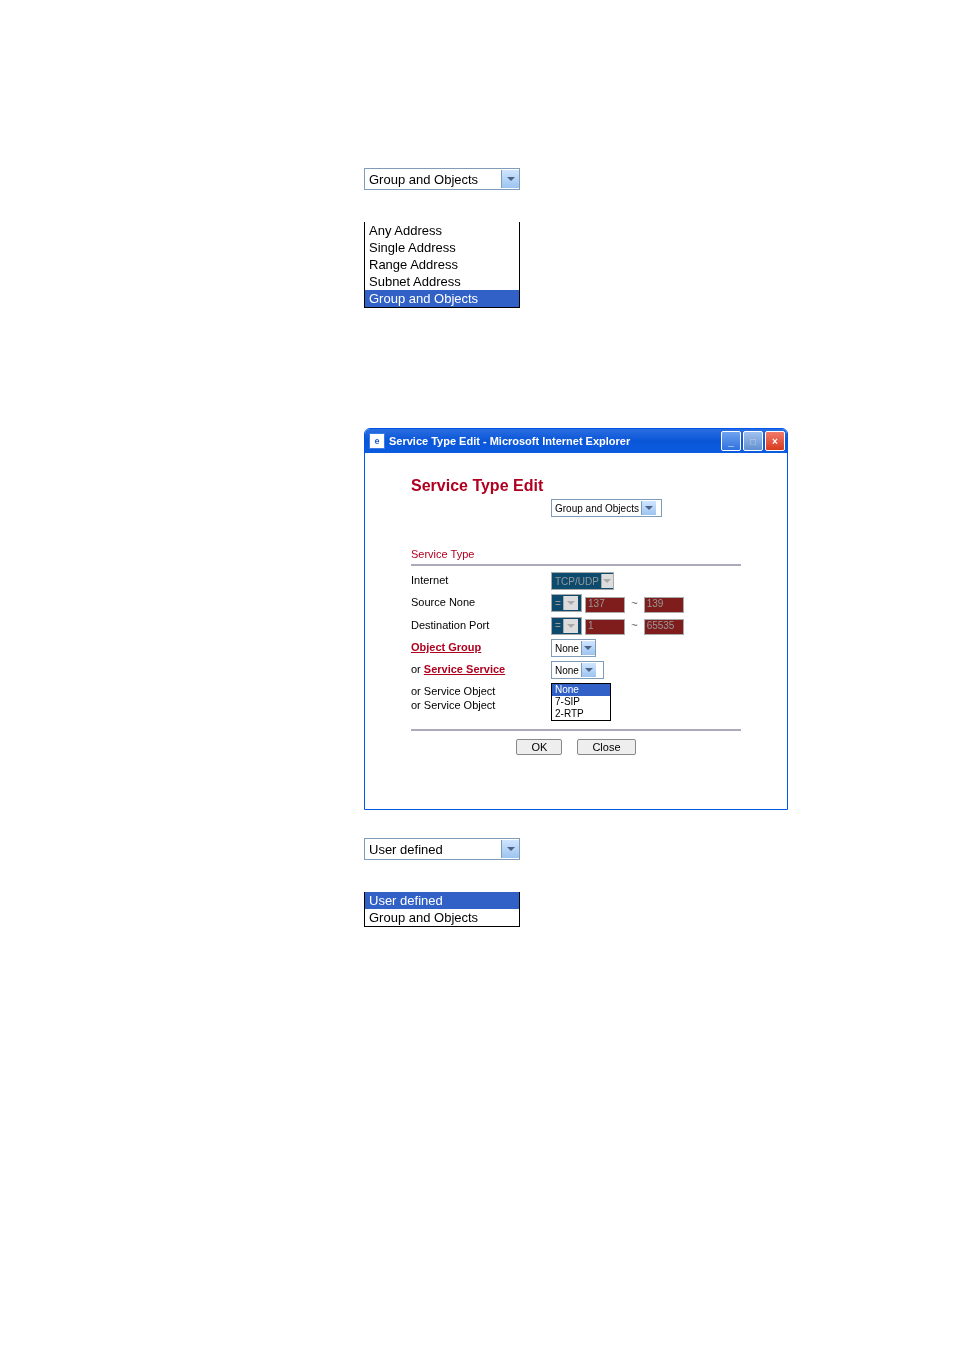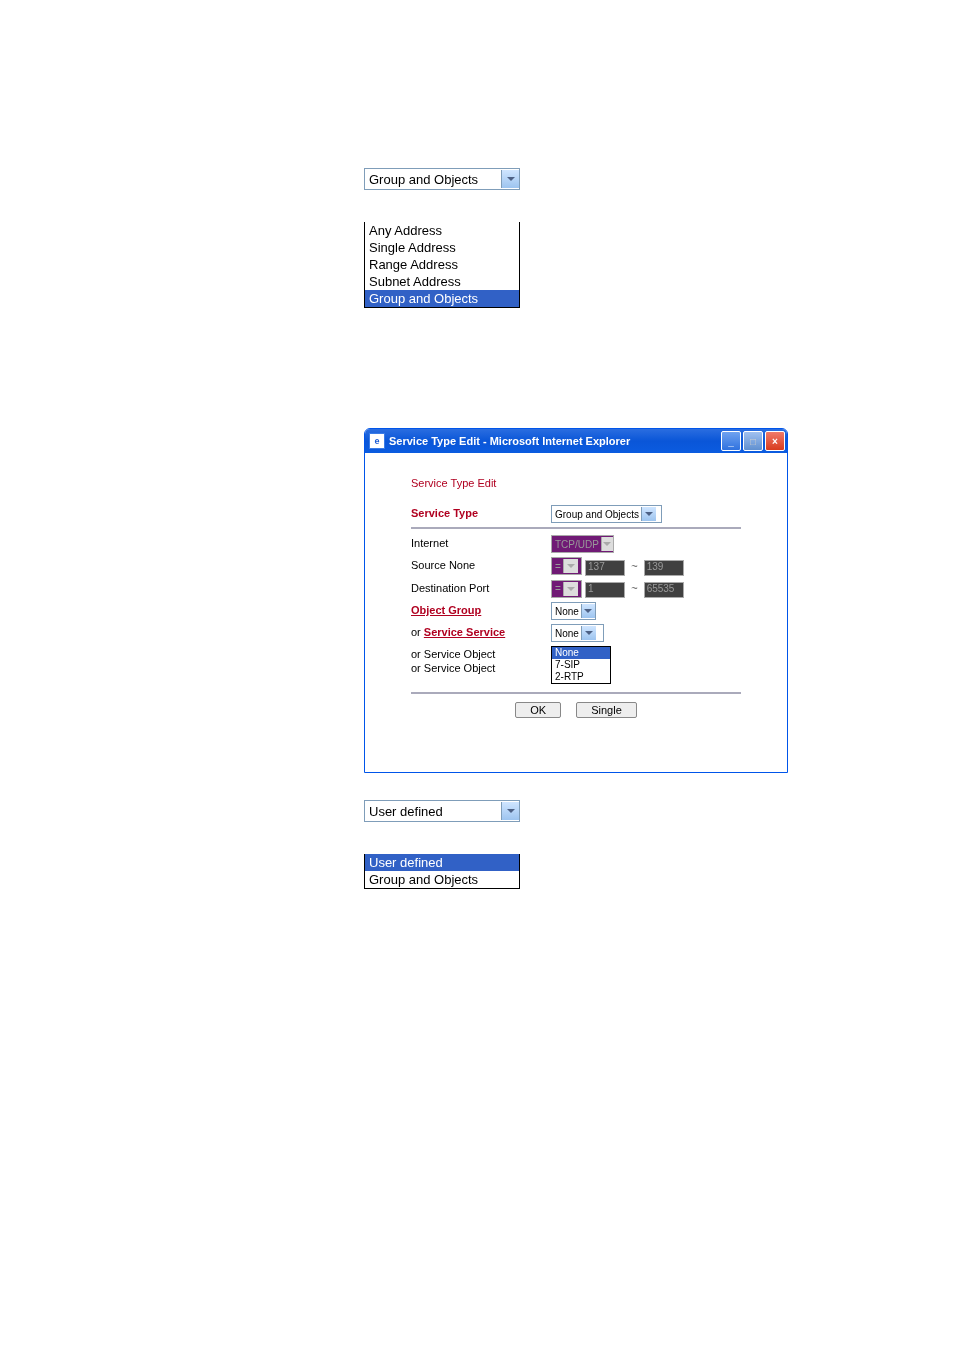--- a/index.html
+++ b/index.html
@@ -75,48 +75,48 @@
     width:14px;height:14px;background:#fff;border:1px solid #3a7be6;
     margin-right:4px;display:flex;align-items:center;justify-content:center;font-size:9px;color:#1c5cd5;
   }
   .ie-btns { margin-left:auto; display:flex; margin-right:2px; gap:2px;}
   .wbtn { width:18px;height:18px;border:1px solid #fff;border-radius:2px;display:flex;align-items:center;justify-content:center;font-size:10px;font-weight:bold;}
   .wbtn.min{background:linear-gradient(#6fa2f0,#2f72df);color:#fff;}
   .wbtn.max{background:linear-gradient(#a0c0f0,#6090d0);color:#ccc;}
   .wbtn.close{background:linear-gradient(#f07a6a,#d83b1e);color:#fff;}
 
   .ie-body { padding: 24px 46px 10px 46px; font-size:11px; color:#000;}
-  .sec-title { color:#b00020; font-weight:normal; font-size:11px; margin-bottom:16px;}
+  .sec-title { color:#b00020; font-weight:bold; font-size:16px; margin-bottom:4px;}
   .row { display:flex; align-items:flex-start; margin-bottom:4px;}
   .label { width:140px; padding-top:2px;}
-  .label-red { color:#b00020; font-weight:bold;}
+  .label-red { color:#b00020; font-weight:normal;margin-top:47px;}
   .label-link { color:#b00020; font-weight:bold; text-decoration:underline;}
   .sel-small {
     border:1px solid #7f9db9; height:16px; font-size:10px; background:#fff;
     display:inline-flex;align-items:center;padding-left:3px;
   }
   .sel-btn{width:14px;height:14px;background:linear-gradient(#cfe5ff,#9dc4ef);border-left:1px solid #7f9db9;display:flex;align-items:center;justify-content:center;margin-left:2px;}
   .sel-btn.dis{background:#ddd;border-left:1px solid #aaa;}
-  .sel-small.disabled{color:#999;background:#701a75;border-color:#aaa;}
-  .txt{border:1px solid #aaa;height:14px;width:34px;font-size:10px;padding:0 2px;color:#999;background:#404040;display:inline-block;}
+  .sel-small.disabled{color:#999;background:#0c4a6e;border-color:#aaa;}
+  .txt{border:1px solid #aaa;height:14px;width:34px;font-size:10px;padding:0 2px;color:#999;background:#7f1d1d;display:inline-block;}
   .tilde{margin:0 3px;color:#555;}
   .divider{border-top:2px solid #aab;margin:2px 0 6px 0;}
   .ddlist2 {
     border:1px solid #000;width:58px;font-size:10px;background:#fff;
   }
   .ddlist2 div{padding:0 3px;line-height:12px;}
   .ddlist2 .sel2{background:#3161c6;color:#fff;}
   .btn-row{text-align:center;margin-top:8px;}
   .btn{border:1px solid #888;background:#eee;font-size:11px;padding:1px 14px;margin:0 6px;border-radius:2px;display:inline-block;}
 
   
   .dropdown3 {
     position: absolute;
     left: 364px;
-    top: 800px;
+    top: 838px;
     width: 156px;
   }
 </style>
 </head>
 <body>
 
 <div class="dropdown1">
   <div class="dd-closed">
     <span>Group and Objects</span>
     <div class="dd-btn">
@@ -230,21 +230,21 @@
     </div>
 
     <div class="row" style="margin-top:-28px;">
       <div class="label">or Service Object</div>
     </div>
 
     <div class="divider" style="margin-top:18px;"></div>
 
     <div class="btn-row">
       <span class="btn">OK</span>
-      <span class="btn">Single</span>
+      <span class="btn">Close</span>
     </div>
     <div style="height:44px;"></div>
   </div>
 </div>
 
 <div class="dropdown3">
   <div class="dd-closed">
     <span>User defined</span>
     <div class="dd-btn">
         <div class="dd-arrow"></div>

